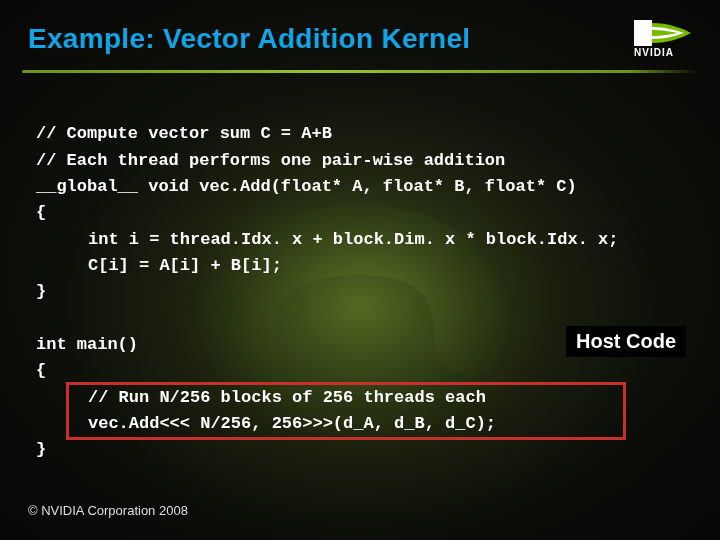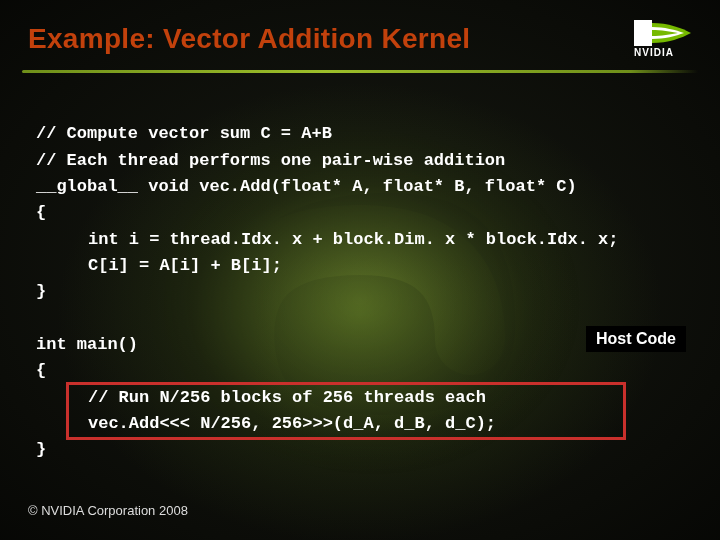--- a/index.html
+++ b/index.html
@@ -21,21 +21,21 @@
     position: absolute;
     left: 120px; top: 90px; width: 480px; height: 400px;
     z-index: 0; opacity: 0.45;
   }
   .slide { position: relative; z-index: 1; width: 100%; height: 100%; }
   .title-row {
     display: flex; align-items: center; gap: 12px;
     padding: 20px 28px 8px 28px;
   }
   .title {
-    color: #c2410c;
+    color: #0ea5e9;
     font-weight: bold;
     font-size: 28px;
     letter-spacing: 0.3px;
     flex: 1;
   }
   .nvlogo {
     display: flex; flex-direction: column; align-items: flex-start;
     color: #fff;
   }
   .nvlogo svg { display: block; }
@@ -59,21 +59,21 @@
     white-space: pre;
   }
   .code .indent { display: inline-block; width: 52px; }
   .host-label {
     position: absolute;
     right: 34px;
     top: 326px;
     background: #000;
     color: #fff;
     font-weight: bold;
-    font-size: 16px;
+    font-size: 20px;
     padding: 4px 10px;
     z-index: 3;
   }
   .red-box {
     position: absolute;
     left: 66px;
     top: 382px;
     width: 560px;
     height: 58px;
     border: 3px solid #c9302c;

